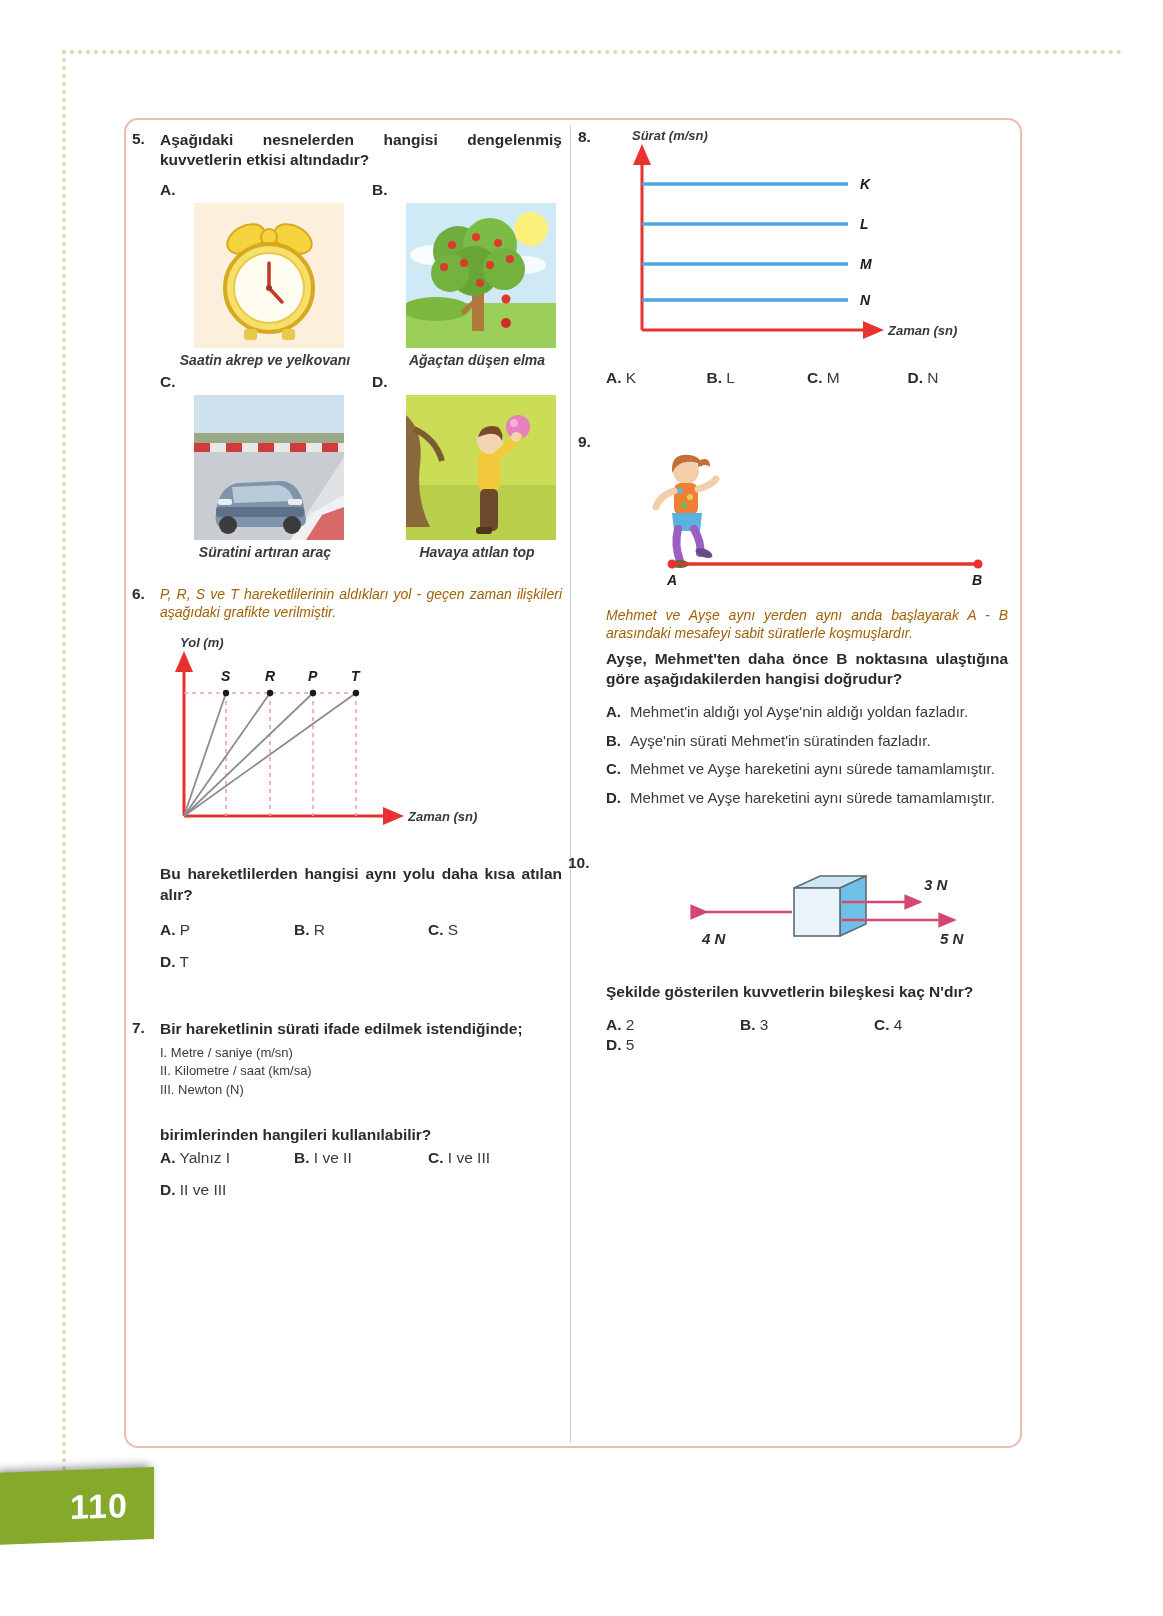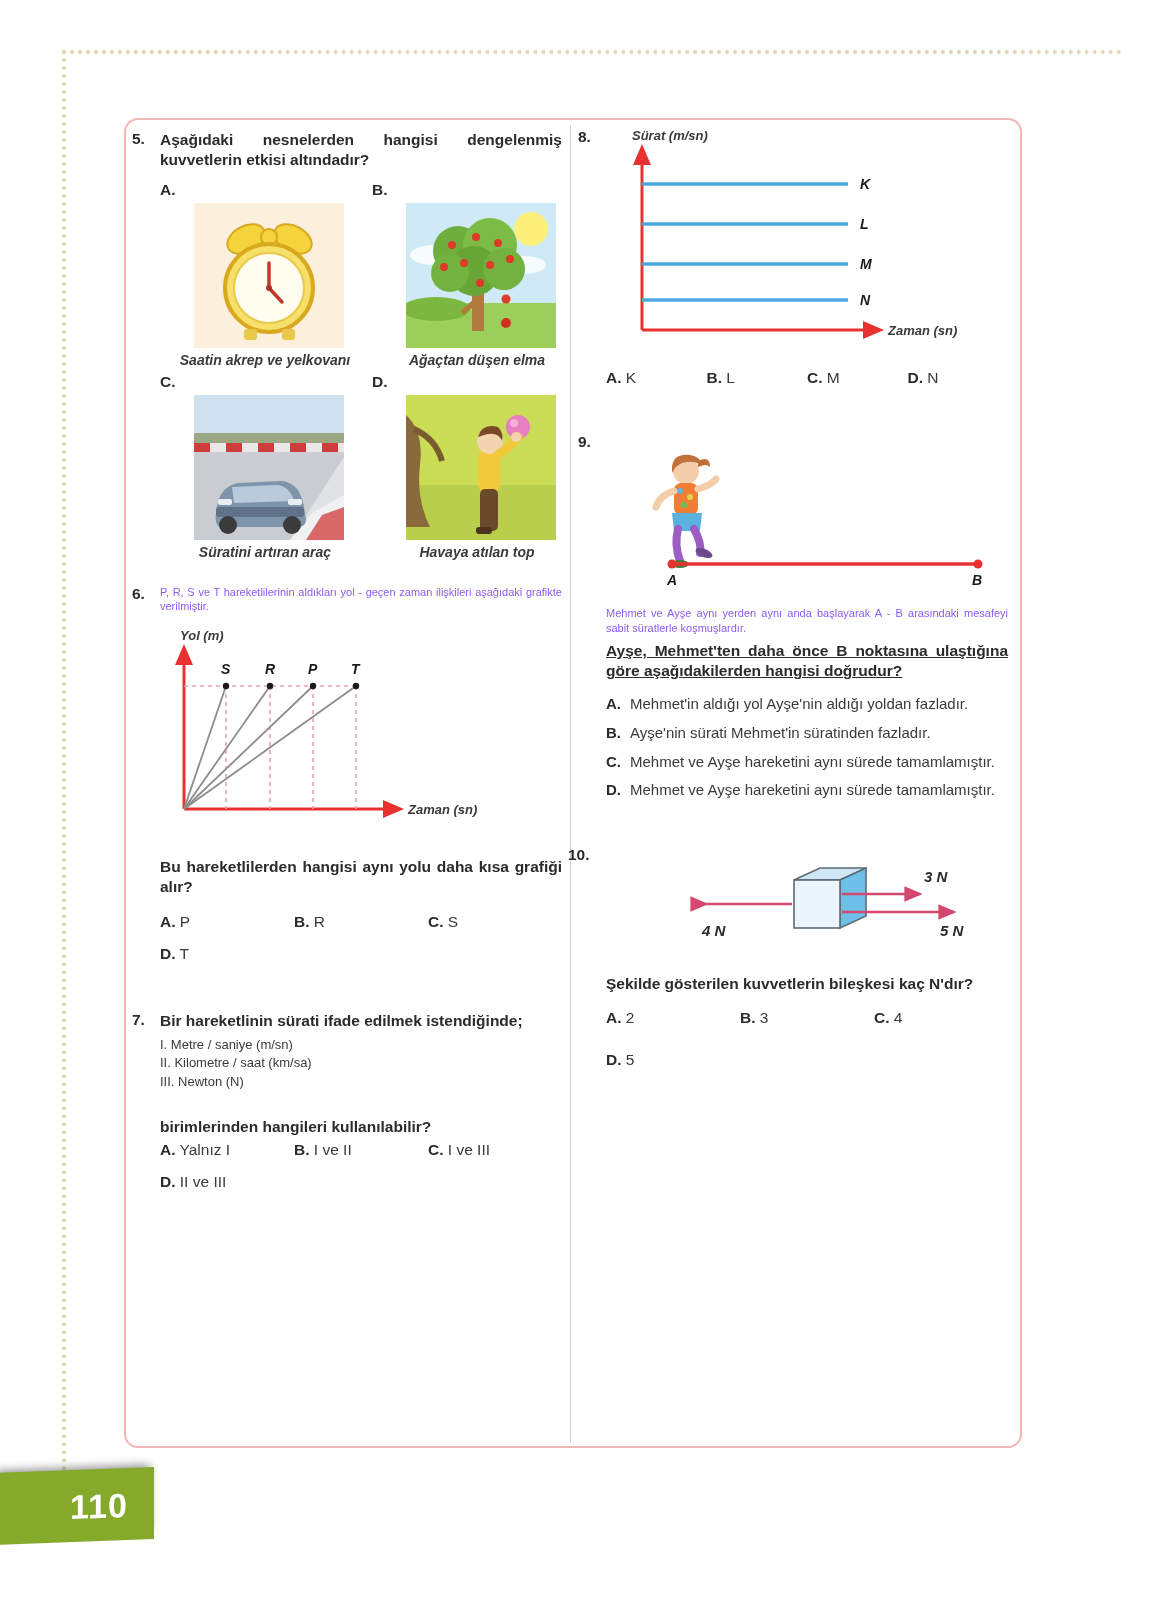--- a/index.html
+++ b/index.html
@@ -48,22 +48,23 @@
   .qnum {
     position: absolute; left: 0; top: 0;
     font-weight: bold; font-size: 15.5px; color: #2b2b2b;
   }
   .qbody { margin-left: 28px; }
   .qtext-bold {
     font-weight: bold; font-size: 15.5px; color: #2b2b2b;
     line-height: 1.32; text-align: justify;
   }
   .qtext {
-    font-size: 11px; color: #8b5cf6; line-height: 1.32;
+    font-size: 14px; color: #a16207; line-height: 1.32;
     text-align: justify;
+    font-style: italic;
   }
   .qtext-line { font-size: 13px; color: #3a3a3a; line-height: 1.42; }
 
   
   .opts2 {
     display: grid; grid-template-columns: 1fr 1fr 1fr;
     row-gap: 14px; margin-top: 16px;
   }
   .opts4 {
     display: grid; grid-template-columns: repeat(4, 1fr);
@@ -292,21 +293,21 @@
 
             <text x="61" y="50" font-family="Liberation Sans, sans-serif" font-size="14" font-style="italic" font-weight="bold" fill="#1a1a1a">S</text>
             <text x="105" y="50" font-family="Liberation Sans, sans-serif" font-size="14" font-style="italic" font-weight="bold" fill="#1a1a1a">R</text>
             <text x="148" y="50" font-family="Liberation Sans, sans-serif" font-size="14" font-style="italic" font-weight="bold" fill="#1a1a1a">P</text>
             <text x="191" y="50" font-family="Liberation Sans, sans-serif" font-size="14" font-style="italic" font-weight="bold" fill="#1a1a1a">T</text>
 
             <text x="248" y="190" font-family="Liberation Sans, sans-serif" font-size="13" font-style="italic" font-weight="bold" fill="#3a3a3a">Zaman (sn)</text>
           </svg>
         </div>
 
-        <div class="qtext-bold" style="margin-top:14px;">Bu hareketlilerden hangisi aynı yolu daha kısa grafiği alır?</div>
+        <div class="qtext-bold" style="margin-top:14px;">Bu hareketlilerden hangisi aynı yolu daha kısa atılan alır?</div>
 
         <div class="opts2">
           <div class="opt"><b>A.</b> <span>P</span></div>
           <div class="opt"><b>B.</b> <span>R</span></div>
           <div class="opt"><b>C.</b> <span>S</span></div>
           <div class="opt"><b>D.</b> <span>T</span></div>
         </div>
       </div>
     </div>
 
@@ -402,21 +403,21 @@
 
             <line x1="66" y1="131" x2="372" y2="131" stroke="#e8322f" stroke-width="3.5"></line>
             <circle cx="66" cy="131" r="4.5" fill="#e8322f"></circle>
             <circle cx="372" cy="131" r="4.5" fill="#e8322f"></circle>
             <text x="61" y="152" font-family="Liberation Sans, sans-serif" font-size="14" font-style="italic" font-weight="bold" fill="#1a1a1a">A</text>
             <text x="366" y="152" font-family="Liberation Sans, sans-serif" font-size="14" font-style="italic" font-weight="bold" fill="#1a1a1a">B</text>
           </svg>
         </div>
 
         <div class="qtext" style="margin-top:14px;">Mehmet ve Ayşe aynı yerden aynı anda başlayarak A - B arasındaki mesafeyi sabit süratlerle koşmuşlardır.</div>
-        <div class="qtext-bold" style="margin-top:6px;text-decoration:underline;">Ayşe, Mehmet'ten daha önce B noktasına ulaştığına göre aşağıdakilerden hangisi doğrudur?</div>
+        <div class="qtext-bold" style="margin-top:6px;">Ayşe, Mehmet'ten daha önce B noktasına ulaştığına göre aşağıdakilerden hangisi doğrudur?</div>
 
         <div class="opt-stack">
           <div class="opt-row">
             <span class="lbl">A.</span>
             <span class="txt">Mehmet'in aldığı yol Ayşe'nin aldığı yoldan fazladır.</span>
           </div>
           <div class="opt-row">
             <span class="lbl">B.</span>
             <span class="txt">Ayşe'nin sürati Mehmet'in süratinden fazladır.</span>
           </div>
@@ -461,21 +462,21 @@
             <line x1="236" y1="66" x2="348" y2="66" stroke="#d4476e" stroke-width="2.6" marker-end="url(#arrowR)"></line>
             <text x="334" y="90" font-family="Liberation Sans, sans-serif" font-size="15" font-style="italic" font-weight="bold" fill="#2b2b2b">5 N</text>
 
             <line x1="186" y1="58" x2="100" y2="58" stroke="#d4476e" stroke-width="2.6" marker-end="url(#arrowL)"></line>
             <text x="96" y="90" font-family="Liberation Sans, sans-serif" font-size="15" font-style="italic" font-weight="bold" fill="#2b2b2b">4 N</text>
           </svg>
         </div>
 
         <div class="qtext-bold" style="margin-top:14px;">Şekilde gösterilen kuvvetlerin bileşkesi kaç N'dır?</div>
 
-        <div class="opts2" style="margin-top:14px; row-gap:24px;">
+        <div class="opts2" style="margin-top:14px; row-gap:2px;">
           <div class="opt"><b>A.</b> <span>2</span></div>
           <div class="opt"><b>B.</b> <span>3</span></div>
           <div class="opt"><b>C.</b> <span>4</span></div>
           <div class="opt"><b>D.</b> <span>5</span></div>
         </div>
       </div>
     </div>
 
   </div>
 

